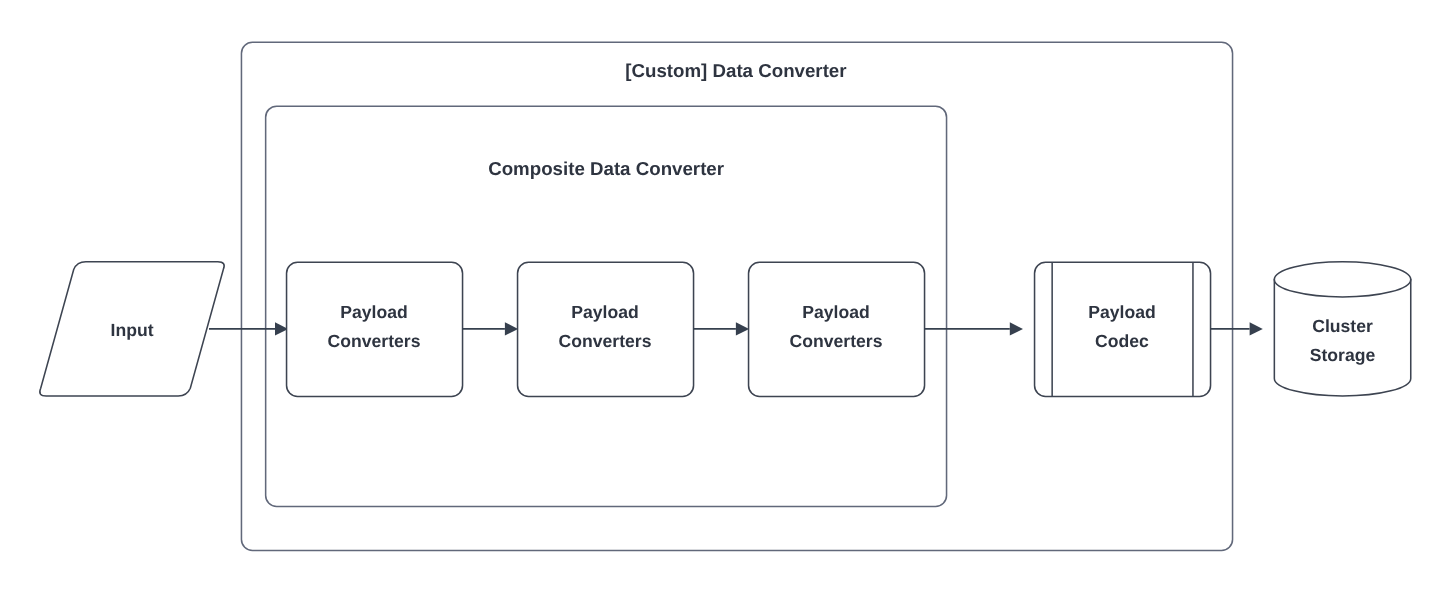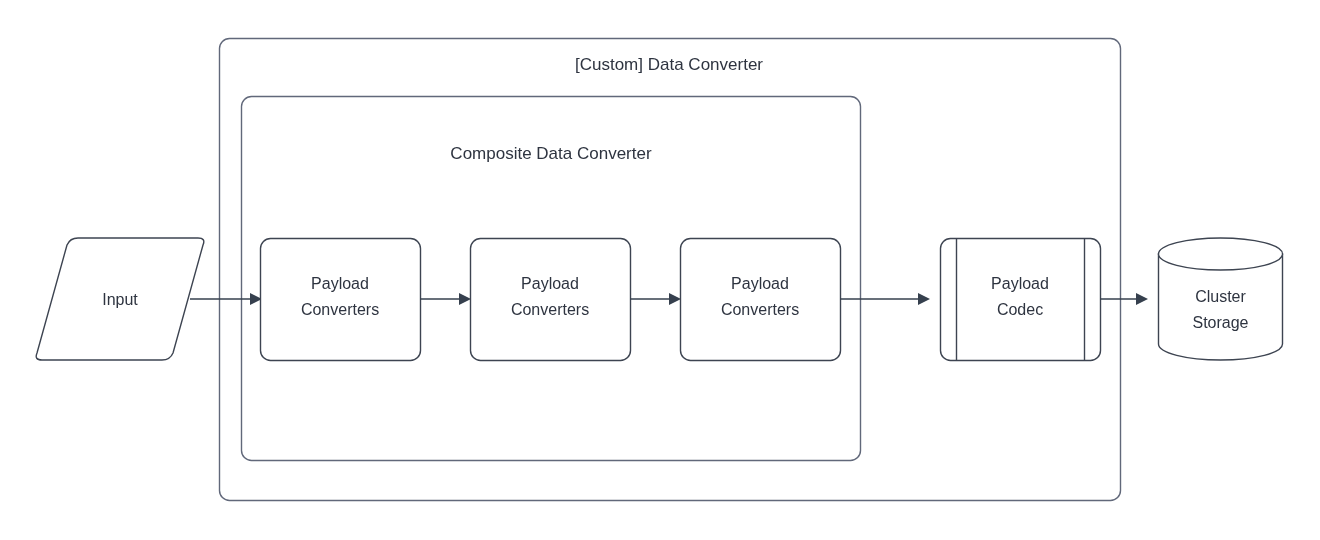--- a/index.html
+++ b/index.html
@@ -10,20 +10,21 @@
   body {
     width: 1320px;
     height: 540px;
     font-family: "Liberation Sans", sans-serif;
     overflow: hidden;
   }
   #diagram-root {
     position: relative;
     width: 1060px;
     height: 540px;
+    font-weight: bold;
   }
   svg#flow {
     display: block;
     width: 1320px;
     height: 540px;
   }
   .shape-fill {
     fill: #ffffff;
   }
   .container-stroke {

